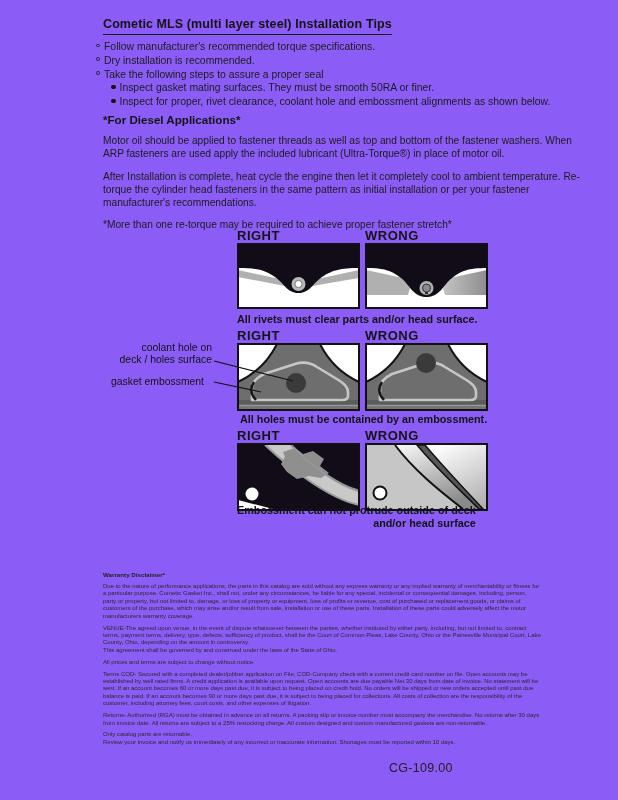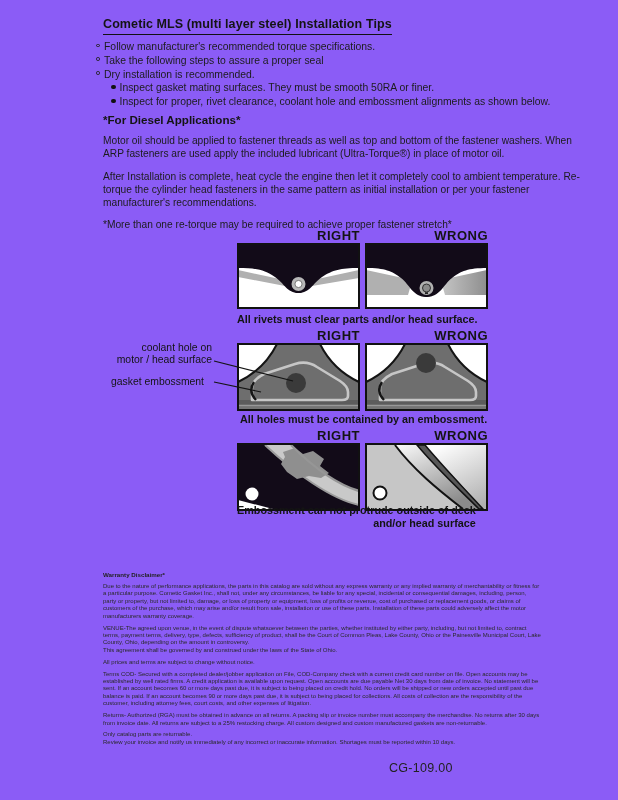--- a/index.html
+++ b/index.html
@@ -21,21 +21,21 @@
     white-space: nowrap;
   }
   .tips { position: absolute; left: 96px; top: 41px; }
   .tip-row { display: flex; align-items: flex-start; margin-bottom: 2.8px; font-size: 10.4px; line-height: 11px; white-space: nowrap; }
   .marker-open { flex: 0 0 auto; width: 3.5px; height: 3.5px; border: 1px solid #222; border-radius: 50%; margin: 2.5px 4.5px 0 0; }
   .marker-dot { flex: 0 0 auto; width: 4.5px; height: 4.5px; background: #111; border-radius: 50%; margin: 2.5px 4px 0 0; }
   .sub { margin-left: 15px; }
   .diesel { position: absolute; left: 103px; top: 113px; width: 500px; }
   .diesel-heading { margin: 0 0 8px 0; font-size: 11.6px; font-weight: bold; color: #141414; }
   .diesel p { margin: 0 0 9.5px 0; font-size: 10.2px; line-height: 13px; width: 484px; }
-  .dlabel { position: absolute; width: 123px; text-align: right; font-size: 13px; font-weight: bold; letter-spacing: 0.5px; color: #141414; }
+  .dlabel { position: absolute; width: 123px; text-align: left; font-size: 13px; font-weight: bold; letter-spacing: 0.5px; color: #141414; }
   .panel { position: absolute; display: block; }
   .dcaption { position: absolute; font-size: 10.8px; font-weight: bold; color: #141414; white-space: pre-line; line-height: 12.5px; }
   .side-label { position: absolute; width: 124px; text-align: right; font-size: 10.4px; line-height: 12px; white-space: pre-line; color: #141414; }
   .overlay { position: absolute; left: 0; top: 0; pointer-events: none; }
   .disclaimer { position: absolute; left: 103px; top: 571px; width: 438px; }
   .disclaimer-heading { margin: 0 0 5px 0; font-size: 6.2px; font-weight: bold; color: #222; }
   .disclaimer p { margin: 0 0 4.5px 0; font-size: 6px; line-height: 7.4px; white-space: pre-line; color: #2a2a2a; }
   .pagenum { position: absolute; left: 389px; top: 761px; font-size: 12.5px; letter-spacing: 0.3px; color: #222; }
 </style>
 </head>
@@ -45,25 +45,25 @@
 
   <h1 class="title">Cometic MLS (multi layer steel) Installation Tips</h1>
 
   <div class="tips">
     <div class="tip-row">
       <span class="marker-open"></span>
       <span>Follow manufacturer's recommended torque specifications.</span>
     </div>
     <div class="tip-row">
       <span class="marker-open"></span>
-      <span>Take the following steps to assure a proper seal</span>
+      <span>Dry installation is recommended.</span>
     </div>
     <div class="tip-row">
       <span class="marker-open"></span>
-      <span>Dry installation is recommended.</span>
+      <span>Take the following steps to assure a proper seal</span>
     </div>
     <div class="sub">
       <div class="tip-row">
         <span class="marker-dot"></span>
         <span>Inspect gasket mating surfaces.  They must be smooth 50RA or finer.</span>
       </div>
       <div class="tip-row">
         <span class="marker-dot"></span>
         <span>Inspect for proper, rivet clearance, coolant hole and embossment alignments as shown below.</span>
       </div>
@@ -106,21 +106,21 @@
     <rect x="60" y="49.2" width="3" height="1.8" fill="#222222"></rect>
     <rect x="1" y="1" width="121" height="64" fill="none" stroke="#111111" stroke-width="2"></rect>
   </svg>
 
   <div class="dcaption" style="left:237px; top:313px;">All rivets must clear parts and/or head surface.</div>
 
   <div class="dlabel" style="left:237px; top:328px;">RIGHT</div>
   <div class="dlabel" style="left:365px; top:328px;">WRONG</div>
 
   <div class="side-label" style="left:88px; top:342px;">coolant hole on
-motor / head surface</div>
+deck / holes surface</div>
   <div class="side-label" style="left:80px; top:376px;">gasket embossment</div>
 
   <svg class="panel" style="left:237px; top:343px;" width="123" height="68" viewBox="0 0 123 68">
     <rect x="1" y="1" width="121" height="66" fill="#6e6e6e"></rect>
     <path d="M1,1 L40,1 C32,17 18,31 1,39 Z" fill="#ffffff"></path>
     <path d="M40,1 C32,17 18,31 1,39" stroke="#141414" stroke-width="2" fill="none"></path>
     <path d="M122,1 L83,1 C91,17 105,31 122,39 Z" fill="#ffffff"></path>
     <path d="M83,1 C91,17 105,31 122,39" stroke="#141414" stroke-width="2" fill="none"></path>
     <rect x="1" y="57" width="121" height="5" fill="#5c5c5c"></rect>
     <line x1="1" y1="62.5" x2="122" y2="62.5" stroke="#989898" stroke-width="1.5"></line>

